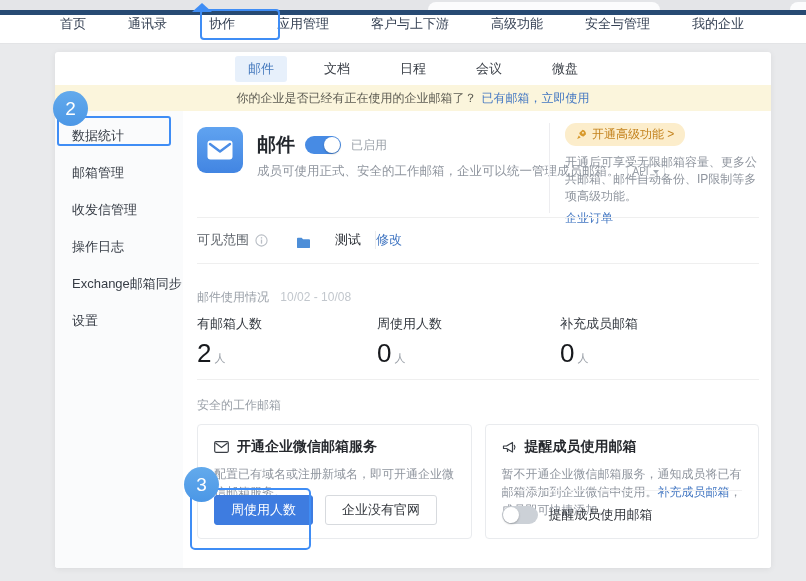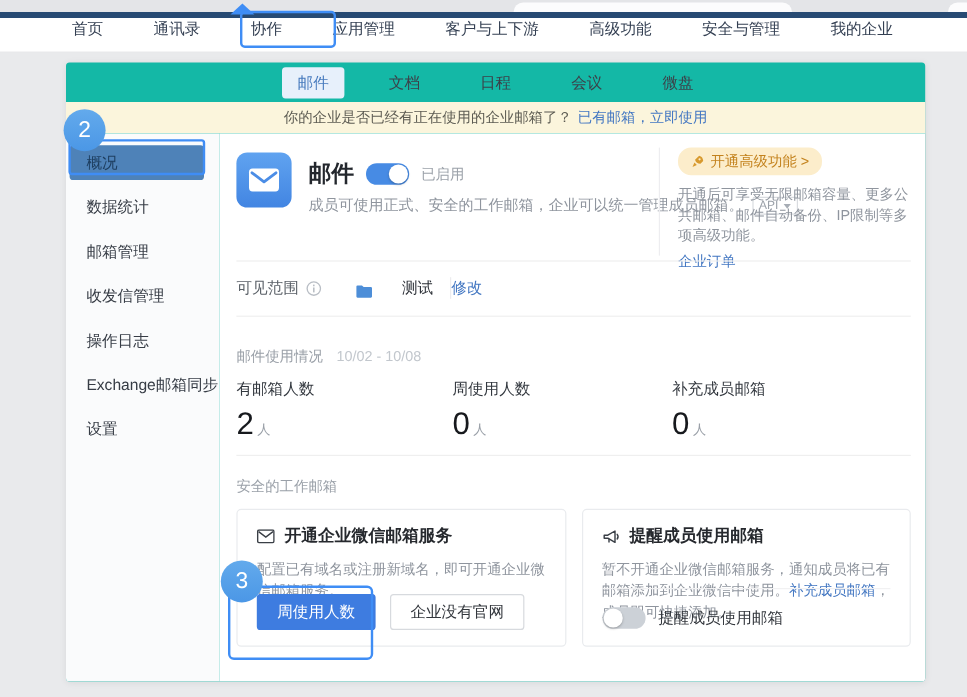--- a/index.html
+++ b/index.html
@@ -11,21 +11,21 @@
   .top-strip { position:absolute; top:0; left:0; right:0; height:10px; background:#e4e5e8; }
   .window-tab { position:absolute; top:2px; left:428px; width:232px; height:8px; background:#fcfcfd; border-radius:8px 8px 0 0; }
   .window-corner { position:absolute; top:2px; right:0; width:16px; height:8px; background:#fcfcfd; border-radius:8px 0 0 0; }
   .navy-bar { position:absolute; top:10px; left:0; right:0; height:5px; background:#274a73; }
 
   
   .navbar { position:absolute; top:15px; left:0; right:0; height:29px; background:#fff; border-bottom:1px solid #e3e4e6; display:flex; align-items:flex-start; justify-content:space-between; padding:0 62px 0 60px; }
   .nav-item { font-size:13px; color:#333f52; cursor:pointer; white-space:nowrap; }
 
   
-  .card { position:absolute; top:52px; left:55px; width:716px; height:516px; background:#14b8a6; border-radius:3px; box-shadow:0 1px 6px rgba(0,0,0,0.07); }
+  .card { position:absolute; top:52px; left:55px; width:716px; height:516px; background:#ffffff; border-radius:3px; box-shadow:0 1px 6px rgba(0,0,0,0.07); }
   .tabs-row { height:33px; display:flex; align-items:center; justify-content:center; gap:24px; }
   .tab { font-size:13px; color:#3c4149; padding:4px 13px; border-radius:3px; cursor:pointer; }
   .tab.active { background:#e7f0fb; color:#4579bd; }
   .banner { height:26px; background:#fbf5dc; display:flex; align-items:center; justify-content:center; font-size:12px; color:#5c5b52; }
   .banner .blink { color:#4377c2; margin-left:5px; cursor:pointer; }
 
   .content { position:absolute; top:59px; left:0; right:0; bottom:0; display:flex; border-radius:0 0 3px 3px; overflow:hidden; }
   .sidebar { width:128px; background:#fafbfc; padding-top:6px; }
   .side-item { height:37px; line-height:37px; padding-left:17px; font-size:13px; color:#363c45; cursor:pointer; }
   .side-item.active { height:29px; line-height:29px; margin:4px 13px 4px 3px; padding-left:14px; border-radius:3px; background:#4e82b8; color:#1d3d5e; }
@@ -128,21 +128,20 @@
     </div>
 
     <div class="banner">
       <span>你的企业是否已经有正在使用的企业邮箱了？</span>
       <span class="blink">已有邮箱，立即使用</span>
     </div>
 
     <div class="content">
 
       <div class="sidebar">
-        <div class="side-item active">概况</div>
         <div class="side-item">数据统计</div>
         <div class="side-item">邮箱管理</div>
         <div class="side-item">收发信管理</div>
         <div class="side-item">操作日志</div>
         <div class="side-item">Exchange邮箱同步</div>
         <div class="side-item">设置</div>
       </div>
 
       <div class="main">
 

